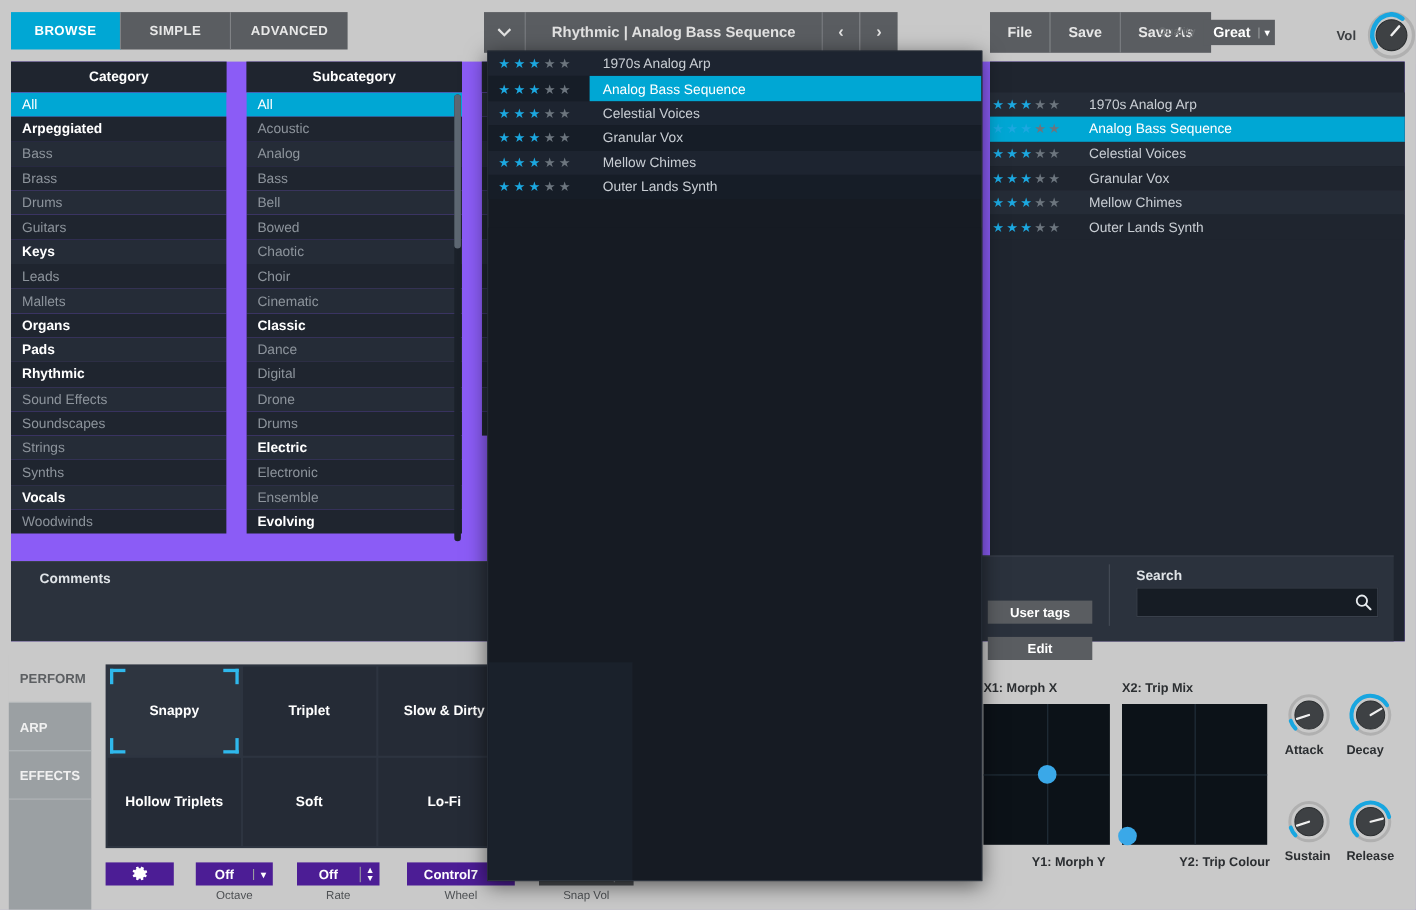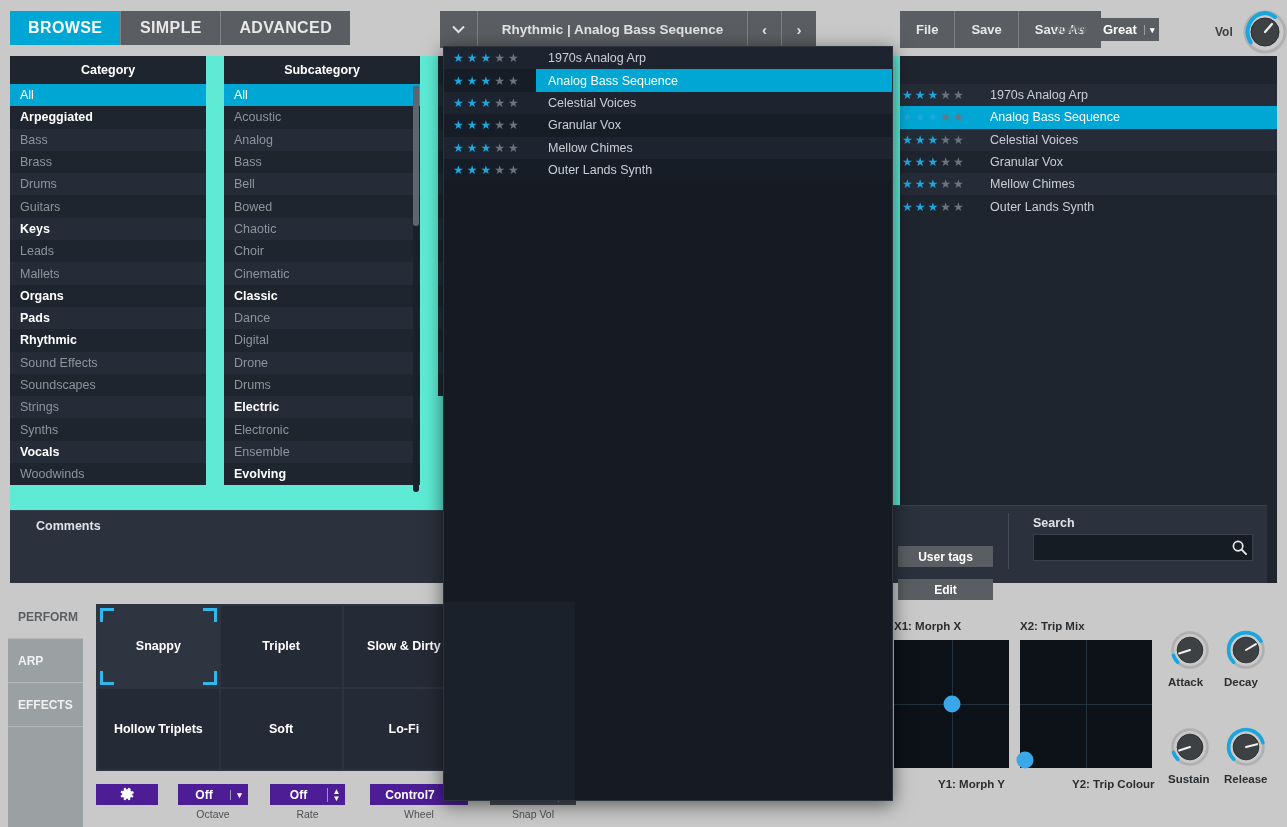--- a/index.html
+++ b/index.html
@@ -10,21 +10,21 @@
     overflow: hidden;
   }
   #app { position: relative; width: 1287px; height: 827px; background: #c9c9c9; }
 
   
   .toolbar { position: absolute; left: 0; top: 0; width: 1287px; height: 58px; background: #c9c9c9; }
   .mode-tabs { position: absolute; left: 10px; top: 11px; display: flex; }
   .mode-tab {
     height: 34px; min-width: 100px; padding: 0 18px;
     background: #5a5d61; color: #e8e8e8; border: none;
-    font-size: 16px; font-weight: bold; letter-spacing: .4px;
+    font-size: 12px; font-weight: bold; letter-spacing: .4px;
     display: flex; align-items: center; justify-content: center;
     border-right: 1px solid #808285; cursor: pointer;
   }
   .mode-tab:last-child { border-right: none; }
   .mode-tab.active { background: #00a7d4; color: #ffffff; }
 
   .preset-nav { position: absolute; left: 440px; top: 11px; display: flex; height: 37px; }
   .pn-btn {
     background: #5a5d61; color: #e2e2e2; border: none;
     display: flex; align-items: center; justify-content: center;
@@ -50,21 +50,21 @@
     background: #5a5d61; color: #fff; font-size: 13px; font-weight: bold;
     height: 23px; display: flex; align-items: center; cursor: pointer;
   }
   .quality-val { padding: 0 7px 0 9px; }
   .quality-caret { border-left: 1px solid #9a9da0; padding: 0 5px; font-size: 9px; }
 
   .vol-wrap { position: absolute; left: 1200px; top: 8px; display: flex; align-items: center; gap: 8px; margin-left: 15px; }
   .vol-lbl { font-size: 12px; font-weight: bold; color: #3c3f42; }
 
   
-  .browser { position: absolute; left: 10px; top: 56px; width: 1267px; height: 527px; background: #5eead4; }
+  .browser { position: absolute; left: 10px; top: 56px; width: 1267px; height: 527px; background: #8b5cf6; }
 
   .col-head {
     position: absolute; top: 0; height: 28px;
     color: #ffffff; font-size: 12.5px; font-weight: bold;
     display: flex; align-items: center; justify-content: center;
     background: #1f252f;
   }
   .col-list { position: absolute; top: 28px; overflow: hidden; }
 
   .lrow {

